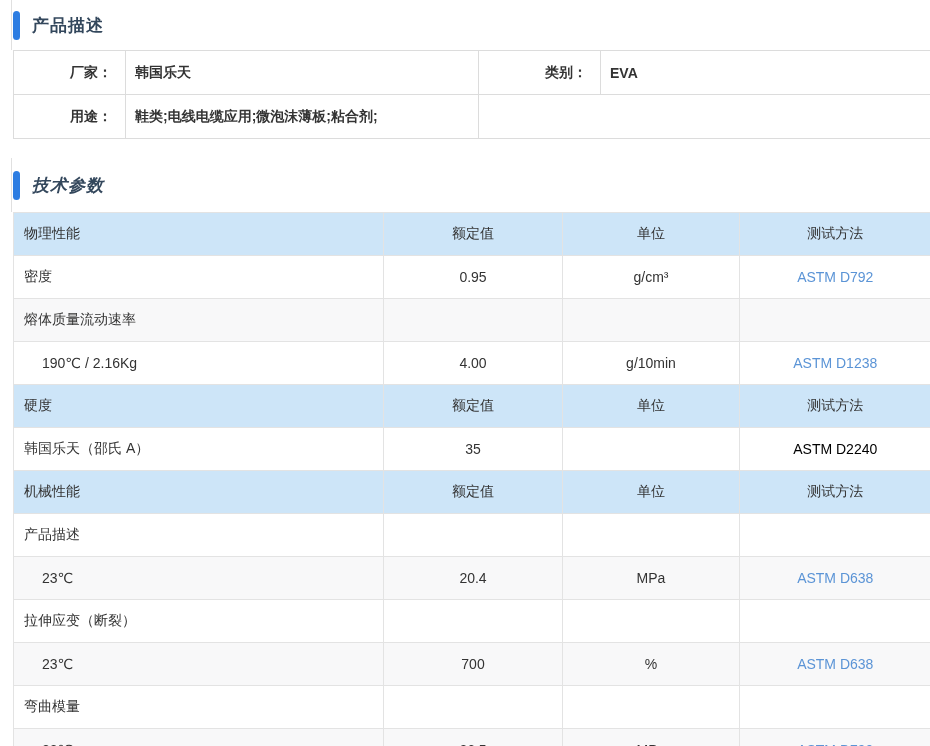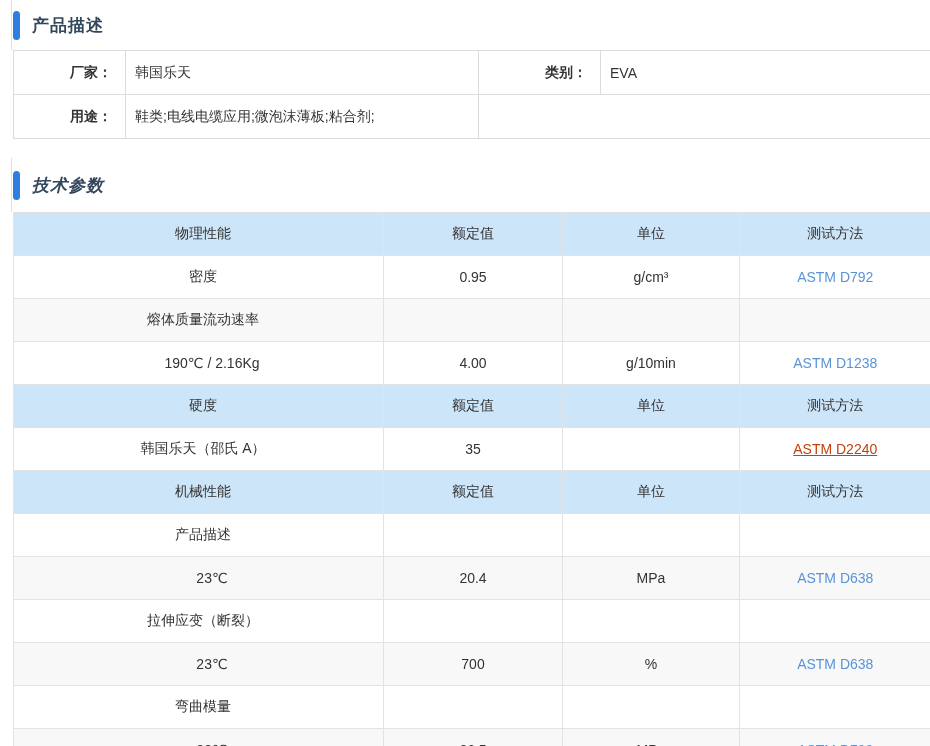--- a/index.html
+++ b/index.html
@@ -15,27 +15,27 @@
   .sec-title .bar { width:7px; height:29px; border-radius:3.5px; margin-left:13px; flex:0 0 auto; }
   .sec-title h2 { margin:0 0 0 12px; font-size:17px; font-weight:bold; color:#33475c; letter-spacing:1px; }
 
   table { border-collapse:collapse; table-layout:fixed; margin-left:13px; width:917px; font-size:14px;padding-left:32px; }
 
   
   .t1 { border-top:1px solid #dcdcdc; border-left:1px solid #dcdcdc; }
   .t1 td { border-bottom:1px solid #dcdcdc; border-right:1px solid #dcdcdc; height:41px; vertical-align:middle; }
   .t1 td.last { border-right:none; }
   .t1 .label { text-align:right; font-weight:bold; padding-right:13px; white-space:nowrap; }
-  .t1 .value { text-align:left; padding-left:9px; }
+  .t1 .value { text-align:left; padding-left:9px;font-weight:bold; }
 
   
   .t2 { border-top:1px solid #e3e3e3; border-left:1px solid #e3e3e3; }
   .t2 td { border-bottom:1px solid #e3e3e3; border-right:1px solid #e3e3e3; height:40px; vertical-align:middle; background:#fff; }
   .t2 td.last { border-right:none; }
-  .t2 .c-name { text-align:center; padding-left:10px; }
+  .t2 .c-name { text-align:left; padding-left:10px; }
   .t2 .c-name.indent { padding-left:28px; }
   .t2 .c-val, .t2 .c-unit, .t2 .c-method { text-align:center; }
   .t2 tr.hdr td { background:#cde5f8; }
   .t2 tr.shade td { background:#f8f8f9; }
   a.astm { color:#5b94d6; text-decoration:none; cursor:pointer; }
   .title-row-product { height:50px; }
   .title-row-tech { height:54px;font-style:italic; }
   .tech-section { margin-top:19px; }
 </style>
 </head>
@@ -111,21 +111,21 @@
         <tr class="hdr">
           <td class="c-name">硬度</td>
           <td class="c-val">额定值</td>
           <td class="c-unit">单位</td>
           <td class="c-method last">测试方法</td>
         </tr>
         <tr>
           <td class="c-name">韩国乐天（邵氏 A）</td>
           <td class="c-val">35</td>
           <td class="c-unit"></td>
-          <td class="c-method last"><a class="astm" style="color: #c2410c; text-decoration: underline;">ASTM D2240</a></td>
+          <td class="c-method last"><a class="astm" style="color: #000000;">ASTM D2240</a></td>
         </tr>
         <tr class="hdr">
           <td class="c-name">机械性能</td>
           <td class="c-val">额定值</td>
           <td class="c-unit">单位</td>
           <td class="c-method last">测试方法</td>
         </tr>
         <tr>
           <td class="c-name">产品描述</td>
           <td class="c-val"></td>

